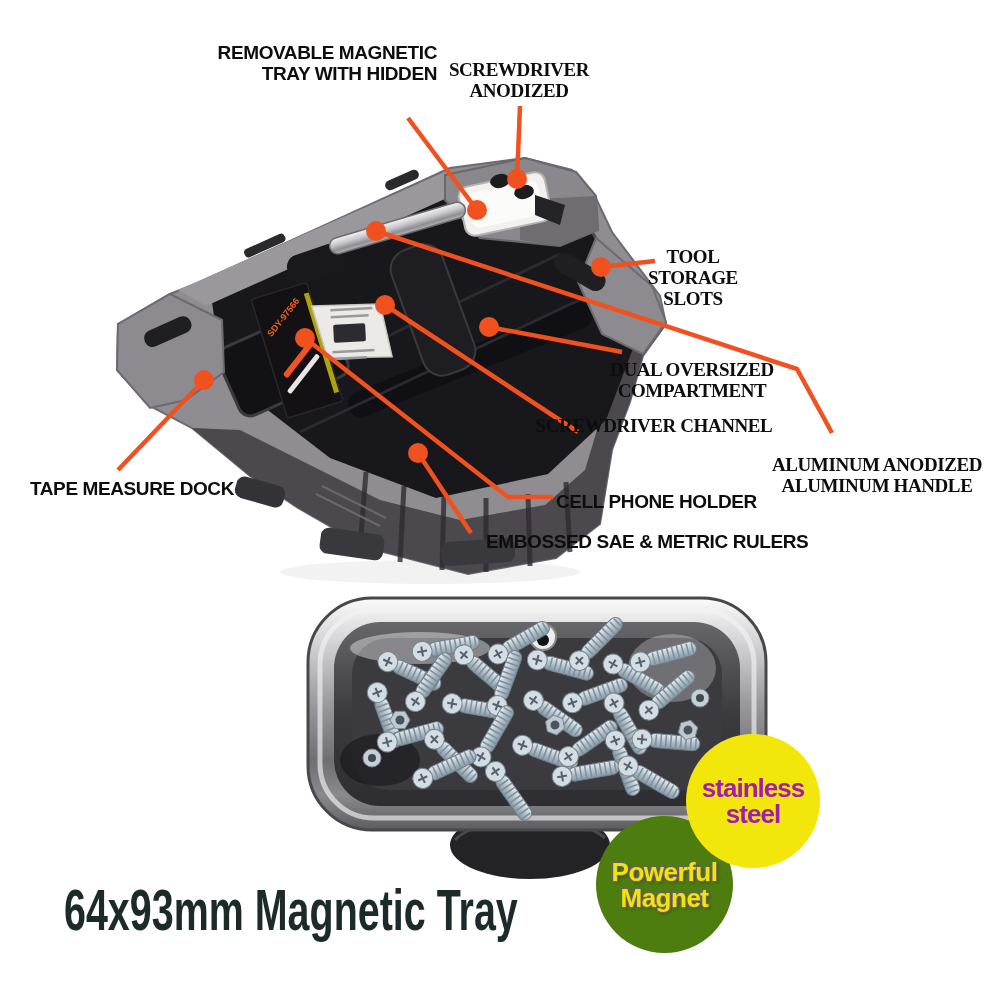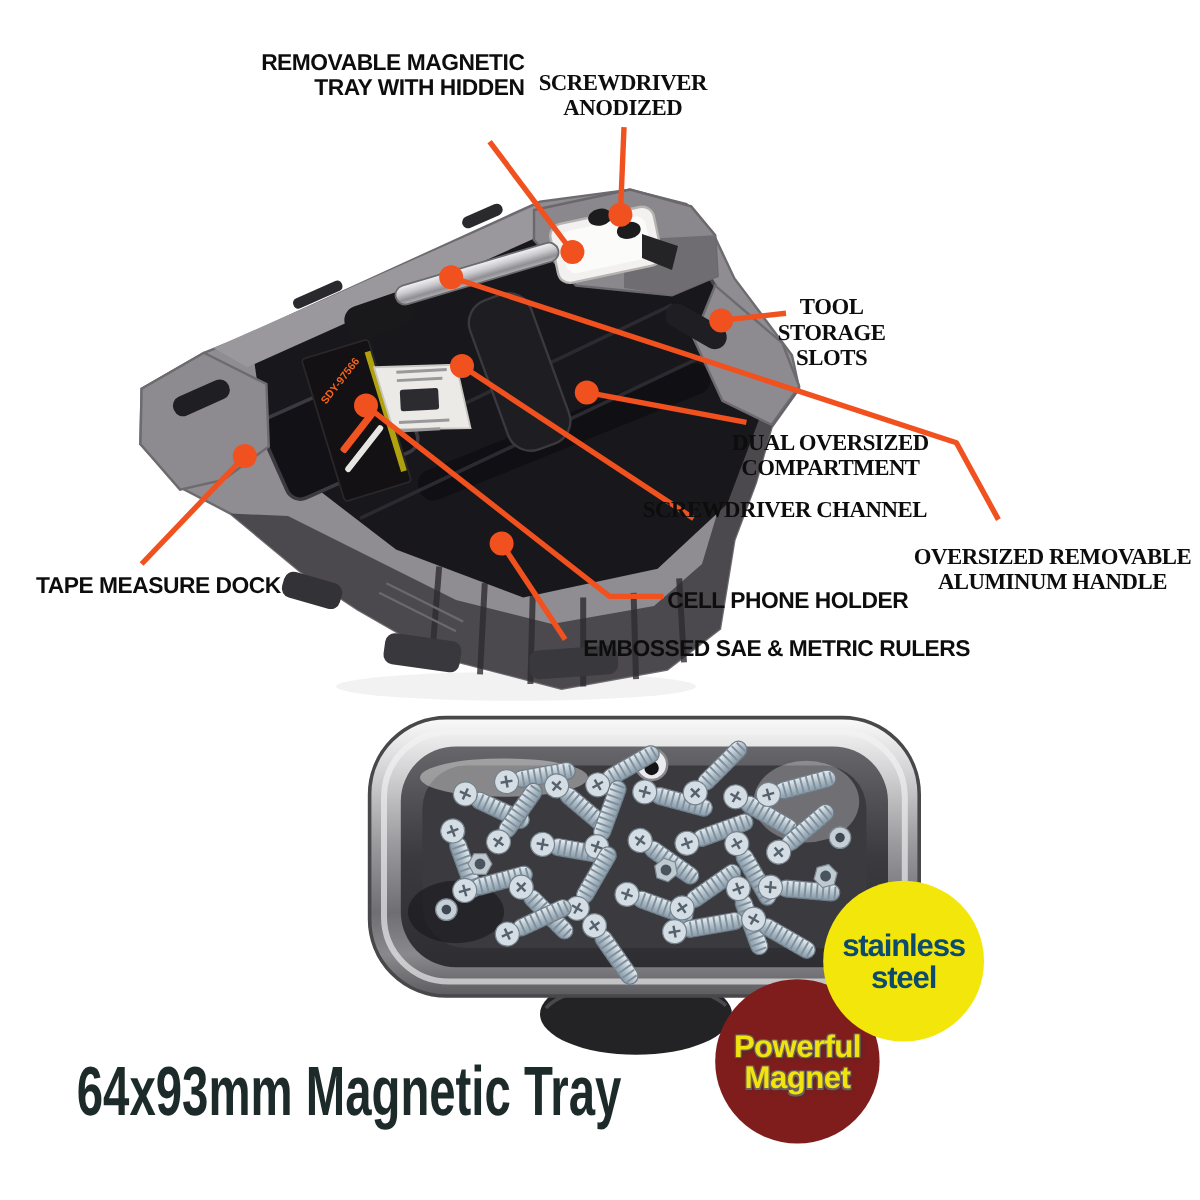--- a/index.html
+++ b/index.html
@@ -7,22 +7,22 @@
          font-family:"Liberation Sans",sans-serif;}
   .art{position:absolute;left:0;top:0;width:1000px;height:1000px;}
   .callout{position:absolute;font-weight:700;color:#0d0d0d;font-size:19px;line-height:21px;
            letter-spacing:-0.4px;white-space:nowrap;}
   .callout span{display:block;}
   .callout.center{transform:translateX(-50%);text-align:center;font-family:Liberation Serif, serif;}
   .callout.rightalign{text-align:right;}
   .badge{position:absolute;border-radius:50%;display:flex;flex-direction:column;
          align-items:center;justify-content:center;font-weight:700;text-align:center;}
   .badge-stainless{left:686px;top:734px;width:134px;height:134px;background:#f2e60b;
-         color:#0c4a6e;font-size:26px;line-height:26px;letter-spacing:-1px;z-index:3;}
-  .badge-magnet{left:596px;top:816px;width:137px;height:137px;background:#7f1d1d;
+         color:#a21caf;font-size:26px;line-height:26px;letter-spacing:-1px;z-index:3;}
+  .badge-magnet{left:596px;top:816px;width:137px;height:137px;background:#4d7c0f;
          color:#f2e30c;font-size:26px;line-height:26px;letter-spacing:-0.5px;z-index:2;
          text-shadow:1px 1px 0 #6b625f,-1px -1px 0 #6b625f,1px -1px 0 #6b625f,-1px 1px 0 #6b625f,2px 2px 3px rgba(60,50,45,.55);}
   .main-title{position:absolute;left:64px;top:876px;font-weight:700;font-size:58px;
          color:#1d2a2a;letter-spacing:0;transform:scaleX(0.68);transform-origin:left center;
          white-space:nowrap;}
 </style>
 </head>
 <body>
 
 <div class="stage">
@@ -226,21 +226,21 @@
 <div class="callout center" style="left:692px;top:359px">
   <span>DUAL OVERSIZED</span>
   <span>COMPARTMENT</span>
 </div>
 
 <div class="callout center" style="left:654px;top:415px">
   <span>SCREWDRIVER CHANNEL</span>
 </div>
 
 <div class="callout center" style="left:877px;top:454px">
-  <span>OVERSIZED REMOVABLE</span>
+  <span>ALUMINUM ANODIZED</span>
   <span>ALUMINUM HANDLE</span>
 </div>
 
 <div class="callout" style="left:30px;top:478px">
   <span>TAPE MEASURE DOCK</span>
 </div>
 
 <div class="callout" style="left:556px;top:491px">
   <span>CELL PHONE HOLDER</span>
 </div>

